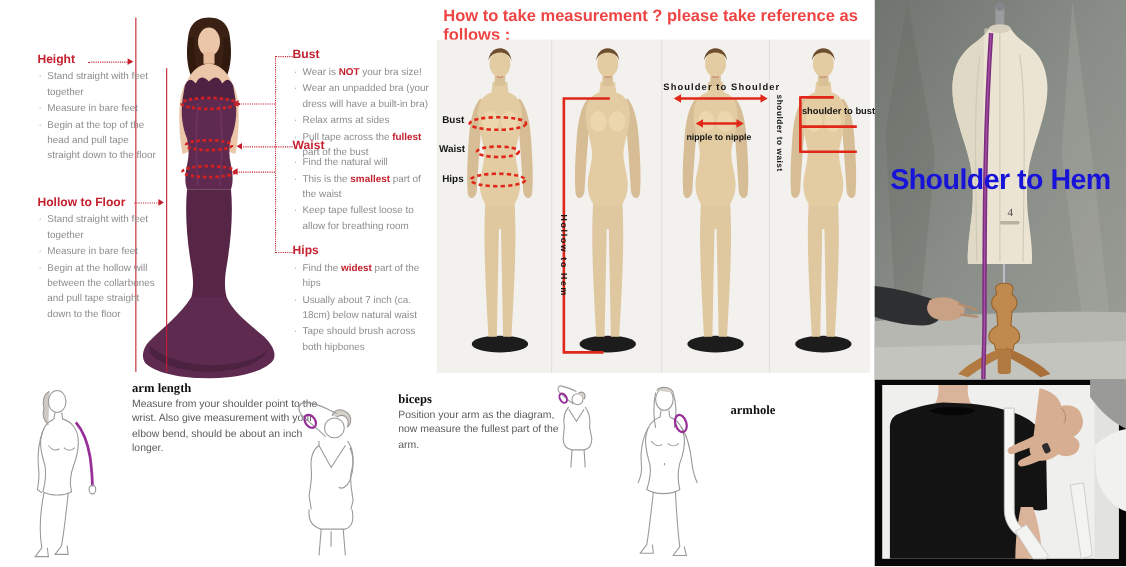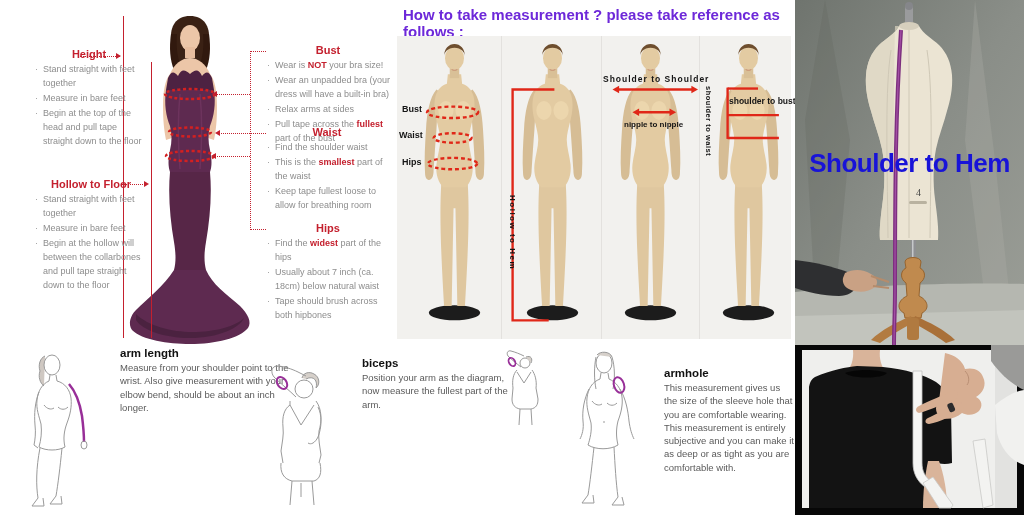--- a/index.html
+++ b/index.html
@@ -1,49 +1,49 @@
 <!DOCTYPE html>
 <html><head>
 <meta charset="utf-8">
 <style>
   html,body{margin:0;padding:0;background:#fff;}
   .canvas{position:relative;width:1024px;height:515px;overflow:hidden;background:#fff;
           font-family:"Liberation Sans",sans-serif;}
   .abs{position:absolute;}
   
   .panel-left{position:absolute;left:0;top:0;width:395px;height:345px;background:#fff;}
-  .sec h3{margin:0 0 3px 0;font-size:11px;font-weight:bold;color:#c4202e;text-align:center;}
+  .sec h3{margin:0 0 3px 0;font-size:11px;font-weight:bold;color:#c4202e;}
   .sec ul{margin:0;padding:0 0 0 9px;list-style:none;}
   .sec li{position:relative;font-size:9px;color:#8d8d8d;line-height:1.55;margin:0 0 1px 0;}
   .sec li::before{content:"·";position:absolute;left:-8px;color:#9a9a9a;}
   .sec .hl{color:#c4202e;font-weight:bold;}
   .doth{border-top:1px dotted #c4202e;height:0;}
   .dotv{border-left:1px dotted #c4202e;width:0;}
   .solv{border-left:1px solid #c4202e;width:0;}
   .arr-r{width:0;height:0;border-top:3px solid transparent;border-bottom:3px solid transparent;border-left:5px solid #c4202e;}
   .arr-l{width:0;height:0;border-top:3px solid transparent;border-bottom:3px solid transparent;border-right:5px solid #c4202e;}
   
   .panel-mid{position:absolute;left:395px;top:0;width:400px;height:345px;background:#fff;}
-  .mid-title{position:absolute;left:8px;top:6px;width:388px;font-size:15px;font-weight:600;color:#6d28d9;}
+  .mid-title{position:absolute;left:8px;top:6px;width:388px;font-size:15px;font-weight:600;color:#ef4444;}
   .photo-strip{position:absolute;left:2px;top:36px;width:394px;height:303px;background:#f2f1ee;}
   .seam{position:absolute;top:36px;width:1px;height:303px;background:#e3e1de;}
   .mlabel{position:absolute;font-size:9px;font-weight:bold;color:#151515;white-space:nowrap;}
   .mlabel.sp{letter-spacing:1px;font-size:8.5px;}
   .vlabel{position:absolute;writing-mode:vertical-rl;font-weight:bold;color:#151515;letter-spacing:1.5px;font-size:8px;white-space:nowrap;}
   
   .panel-right{position:absolute;left:795px;top:0;width:229px;height:345px;}
   .hem-caption{position:absolute;left:0;top:148px;width:229px;text-align:center;
                font-size:26px;font-weight:bold;color:#1813d8;letter-spacing:-0.5px;}
   
   .bottom-strip{position:absolute;left:0;top:345px;width:1024px;height:170px;
     background:
       repeating-linear-gradient(to bottom,transparent 0 16px,#e5e4e2 16px 17px),
       repeating-linear-gradient(to right,transparent 0 64px,#edebе9 64px 65px),
       #fdfdfc;}
-  .bsec h4{margin:0 0 2px 0;font-size:11.5px;font-weight:bold;color:#111;}
+  .bsec h4{margin:0 0 2px 0;font-size:11.5px;font-weight:bold;color:#111;font-family:Liberation Serif, serif;}
   .bsec p{margin:0;font-size:9.5px;color:#5a5a5a;line-height:1.4;}
 </style>
 </head>
 <body>
 
 <div class="canvas">
 
   <svg width="0" height="0" style="position:absolute" aria-hidden="true">
     <defs>
       <symbol id="mann" viewBox="0 0 100 300">
@@ -121,21 +121,21 @@
       <ul>
           <li><span>Wear is </span><span class="hl">NOT</span><span> your bra size!</span></li>
           <li><span>Wear an unpadded bra (your dress will have a built-in bra)</span></li>
           <li><span>Relax arms at sides</span></li>
           <li><span>Pull tape across the </span><span class="hl">fullest</span><span> part of the bust</span></li>
         </ul>
     </div>
     <div class="abs sec" style="left:266px;top:126px;width:122px">
       <h3>Waist</h3>
       <ul>
-          <li><span>Find the shoulder waist</span></li>
+          <li><span>Find the natural will</span></li>
           <li><span>This is the </span><span class="hl">smallest</span><span> part of the waist</span></li>
           <li><span>Keep tape fullest loose to allow for breathing room</span></li>
         </ul>
     </div>
     <div class="abs sec" style="left:266px;top:222px;width:124px">
       <h3>Hips</h3>
       <ul>
           <li><span>Find the </span><span class="hl">widest</span><span> part of the hips</span></li>
           <li><span>Usually about 7 inch (ca. 18cm) below natural waist</span></li>
           <li><span>Tape should brush across both hipbones</span></li>
@@ -292,21 +292,20 @@
         <path d="M37,40 C32,50 30,62 31,72 C32,80 30,86 28,90"></path>
         <path d="M68,40 C74,50 76,62 77,72 C78,80 80,86 82,90"></path>
         <path d="M42,98 C40,116 38,134 36,146 L30,154 L42,154 L41,146"></path>
         <path d="M62,98 C63,116 64,134 66,148 L60,156 L72,156 L70,148"></path>
       </g>
       <ellipse cx="67" cy="36" rx="5" ry="8" transform="rotate(-18 67 36)" fill="none" stroke="#982f98" stroke-width="2"></ellipse>
     </svg>
 
     <div class="abs bsec" style="left:664px;top:22px;width:130px">
       <h4>armhole</h4>
-      <p>This measurement gives us the size of the sleeve hole that you are comfortable wearing. This measurement is entirely subjective and you can make it as deep or as tight as you are comfortable with.</p>
     </div>
 
     <svg class="abs" style="left:795px;top:0" width="229" height="170" viewBox="0 0 229 170">
       <rect width="229" height="170" fill="#070707"></rect>
       <rect x="7" y="5" width="215" height="158" fill="#efefed"></rect>
       <rect x="200" y="5" width="22" height="158" fill="#e2e2e0"></rect>
 
       <path d="M58,5 C59,15 56,23 50,28 L92,28 C86,22 84,13 85,5 Z" fill="#d9b49a"></path>
 
       <path d="M20,32 C36,25 52,22 62,21 L88,22 C110,24 130,30 141,37 C150,43 154,52 156,63 L157,118 C150,120 143,119 138,116 L140,163 L14,163 L14,42 C15,36 17,34 20,32 Z" fill="#131313"></path>

